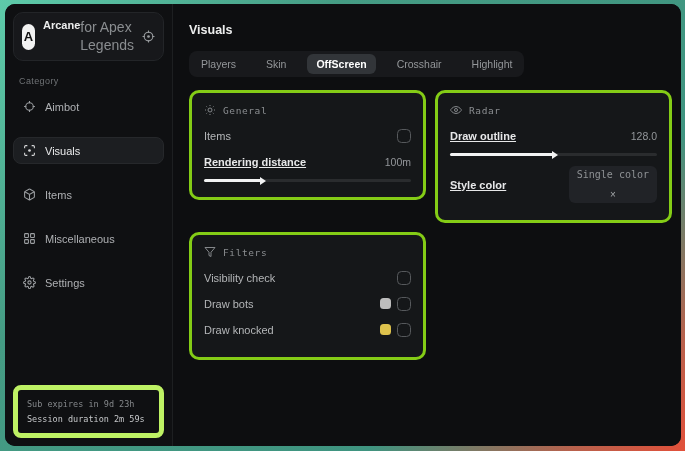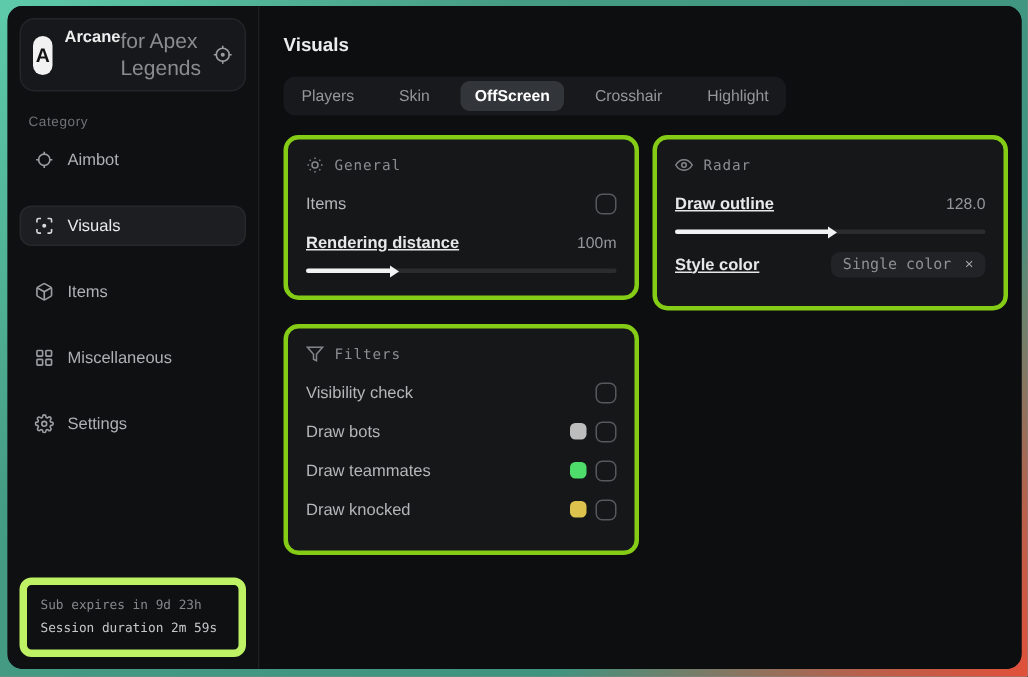--- a/index.html
+++ b/index.html
@@ -88,20 +88,21 @@
   .slider-fill { position:absolute; left:0; top:0; height:3px; background:#f2f3f3; border-radius:2px; }
   .slider-thumb {
     position:absolute; top:50%; transform:translate(-2px,-50%);
     width:0; height:0; border-top:4px solid transparent; border-bottom:4px solid transparent;
     border-left:6px solid #f2f3f3;
   }
   .pill {
     display:flex; align-items:center; gap:9px; background:#212327;
     border-radius:6px; padding:3px 8px; font-size:10px; color:#8e9194;
     font-family:"DejaVu Sans Mono", monospace;
+    flex-direction:column;
   }
   .pill .x { color:#a4a7aa; font-size:10px; font-family:"Liberation Sans", sans-serif; }
   svg { display:block; }
 </style>
 </head>
 <body>
 
 <div class="window">
 
   <div class="sidebar">
@@ -275,27 +276,20 @@
           </span>
         </div>
         <div class="row">
           <span>Draw bots</span>
           <span class="ctrl-group">
             <span class="swatch" style="background: rgb(189, 189, 189);"></span>
             <span class="checkbox"></span>
           </span>
         </div>
         <div class="row">
-          <span>Draw teammates</span>
-          <span class="ctrl-group">
-            <span class="swatch" style="background: rgb(78, 221, 106);"></span>
-            <span class="checkbox"></span>
-          </span>
-        </div>
-        <div class="row">
           <span>Draw knocked</span>
           <span class="ctrl-group">
             <span class="swatch" style="background: rgb(221, 194, 77);"></span>
             <span class="checkbox"></span>
           </span>
         </div>
       </div>
 
       <div></div>
     </div>

